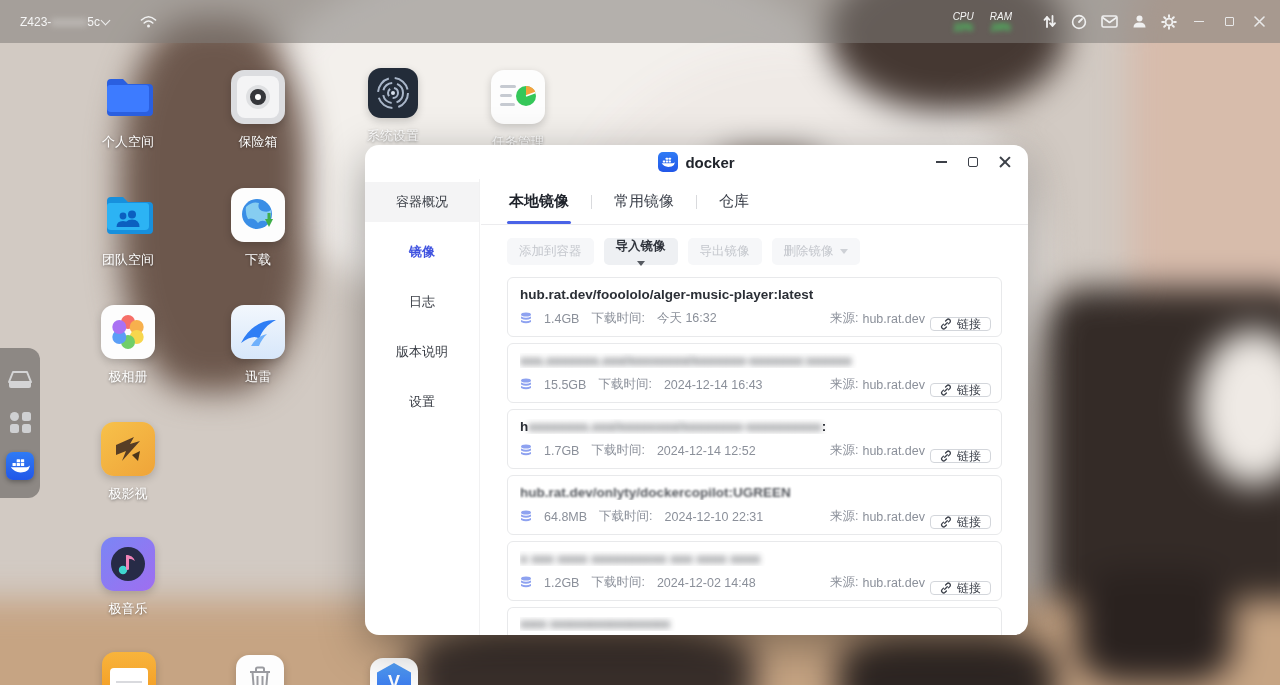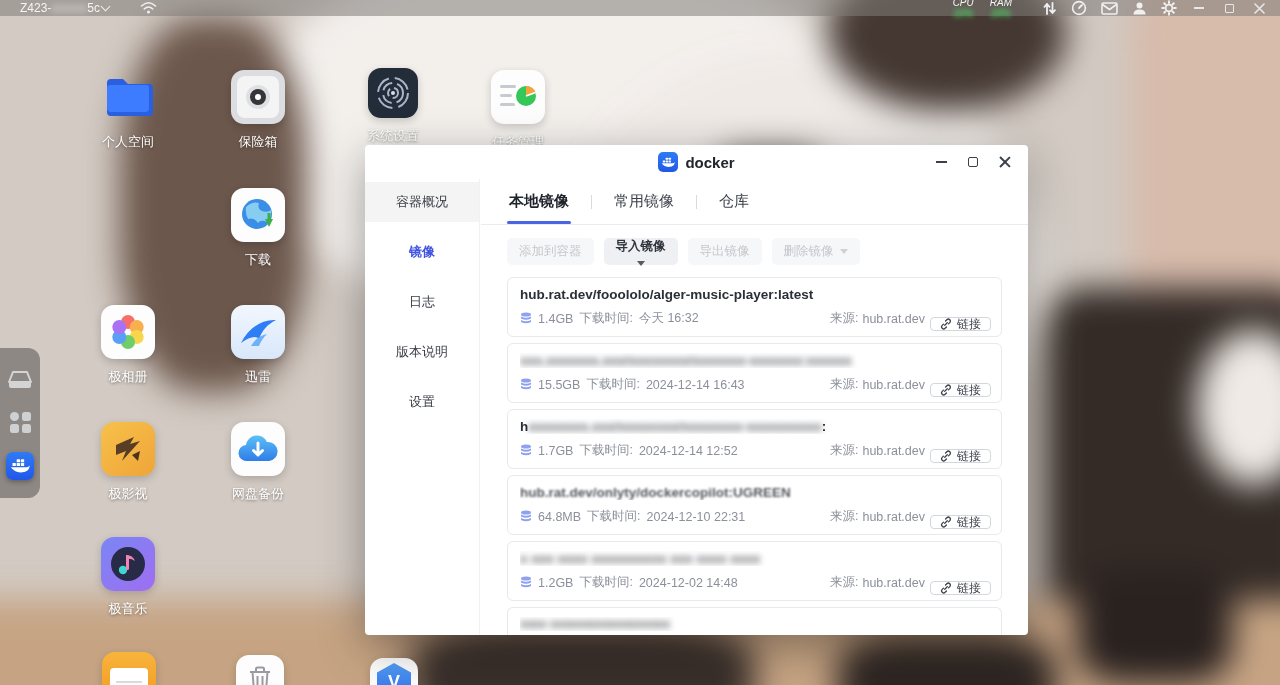--- a/index.html
+++ b/index.html
@@ -17,21 +17,21 @@
   .wp .b6{left:1030px;top:290px;width:260px;height:420px;background:#352b26;border-radius:12%;}
   .wp .b7{left:1175px;top:330px;width:110px;height:150px;background:#efeae4;}
   .wp .b8{left:420px;top:200px;width:150px;height:420px;background:#53453c;border-radius:25%;}
   .wp .b9{left:700px;top:160px;width:130px;height:360px;background:#5a4a3e;border-radius:25%;}
   .wp .floor{left:-20px;top:590px;width:1320px;height:120px;background:#c9a37f;border-radius:0;}
   .wp .sh1{left:420px;top:615px;width:330px;height:100px;background:#3a2f2a;border-radius:30%;}
   .wp .sh2{left:830px;top:625px;width:210px;height:90px;background:#2f2622;border-radius:30%;}
   .wp .sh3{left:1060px;top:560px;width:150px;height:110px;background:#2b221f;border-radius:30%;}
 
   
-  .topbar{position:absolute;left:0;top:0;width:1280px;height:16px;background:rgba(128,124,121,.55);
+  .topbar{position:absolute;left:0;top:0;width:1280px;height:43px;background:rgba(128,124,121,.55);
     display:flex;align-items:center;color:#f5f5f5;font-size:12px;z-index:40;}
   .tb-left{display:flex;align-items:center;gap:6px;padding-left:20px;}
   .mask{filter:blur(3px);opacity:.8;}
   .mask-soft{filter:blur(2.5px);}
   .chev{width:7px;height:7px;border-right:1.5px solid #eee;border-bottom:1.5px solid #eee;
     transform:rotate(45deg);margin:-3px 0 0 2px;display:inline-block;}
   .tbi{width:30px;height:30px;display:flex;align-items:center;justify-content:center;cursor:pointer;}
   .tb-right{margin-left:auto;display:flex;align-items:center;padding-right:6px;}
   .meter{display:flex;flex-direction:column;align-items:center;line-height:11px;margin:0 8px;font-size:10px;font-style:italic;}
   .meter .val{color:#46d05f;font-weight:bold;}
@@ -75,21 +75,21 @@
     border-radius:0 12px 12px 0;z-index:6;display:flex;flex-direction:column;align-items:center;
     justify-content:space-around;padding:10px 0;}
   .dock .di{width:30px;height:30px;display:flex;align-items:center;justify-content:center;cursor:pointer;}
   .gridic{display:grid;grid-template-columns:9px 9px;grid-gap:3px;}
   .gridic i{width:9px;height:9px;background:#cfd0d2;border-radius:2.5px;}
   .gridic i:first-child{border-radius:50%;}
   .dockerapp{width:28px;height:28px;border-radius:7px;background:linear-gradient(180deg,#2f7bf5,#2257e8);
     display:flex;align-items:center;justify-content:center;box-shadow:0 2px 5px rgba(0,0,0,.3);}
 
   
-  .win{position:absolute;left:365px;top:145px;width:663px;height:490px;background:#fff;border-radius:4px;
+  .win{position:absolute;left:365px;top:145px;width:663px;height:490px;background:#fff;border-radius:14px;
     box-shadow:0 12px 45px rgba(0,0,0,.35);z-index:30;overflow:hidden;}
   .titlebar{position:absolute;left:0;top:0;right:0;height:34px;display:flex;align-items:center;justify-content:center;}
   .title-wrap{display:flex;align-items:center;gap:7px;font-size:15px;color:#20242b;font-weight:bold;}
   .dlogo{width:20px;height:20px;border-radius:5px;background:linear-gradient(180deg,#2f7bf5,#2257e8);
     display:flex;align-items:center;justify-content:center;}
   .winctl{position:absolute;right:10px;top:0;height:34px;display:flex;align-items:center;gap:6px;}
   .wbtn{width:26px;height:26px;display:flex;align-items:center;justify-content:center;cursor:pointer;border-radius:5px;}
   .ic-min{width:11px;height:2px;background:#3c4048;}
   .ic-max{width:10px;height:10px;border:1.6px solid #3c4048;border-radius:2px;}
   .ic-close{position:relative;width:12px;height:12px;}
@@ -112,21 +112,21 @@
 
   .toolbar{display:flex;align-items:center;gap:10px;padding:13px 0 0 26px;}
   .btn{height:27px;padding:0 12px;border-radius:5px;font-size:12.5px;display:flex;align-items:center;gap:6px;
     background:#f6f7f9;color:#c4c7cd;cursor:default;border:none;}
   .btn.enabled{background:#eef0f3;color:#30343c;cursor:pointer;font-weight:bold;flex-direction:column;}
   .caret{width:0;height:0;border-left:4px solid transparent;border-right:4px solid transparent;border-top:5px solid currentColor;opacity:.8;}
 
   .cards{padding:12px 26px 0;}
   .card{position:relative;height:60px;border:1px solid #e8e9eb;border-radius:6px;margin-bottom:6px;background:#fff;padding:9px 12px 0;}
   .card .nm{font-size:13.5px;font-weight:bold;color:#2b2f36;white-space:nowrap;overflow:hidden;}
-  .card .meta{position:absolute;left:12px;bottom:9px;display:flex;align-items:center;gap:6px;font-size:12.5px;color:#8b909a;}
+  .card .meta{position:absolute;left:12px;bottom:9px;display:flex;align-items:center;gap:12px;font-size:12.5px;color:#8b909a;}
   .card .src{position:absolute;right:76px;bottom:9px;font-size:12.5px;color:#8b909a;display:flex;gap:4px;align-items:center;}
   .linkbtn{position:absolute;right:10px;bottom:5px;height:14px;padding:0 9px;border:1px solid #d3d6db;border-radius:4px;
     display:flex;align-items:center;gap:5px;font-size:12px;color:#3c414b;background:#fff;cursor:pointer;}
   .card.cut{height:30px;border-bottom:none;border-radius:6px 6px 0 0;overflow:hidden;}
   .semi{filter:blur(1.2px);opacity:.8;}
 </style>
 </head>
 <body>
 
 <div class="stage">
@@ -264,20 +264,35 @@
             <rect x="2" y="24" width="15" height="3" rx="1.5"></rect>
           </g>
         <circle cx="28" cy="17" r="10" fill="#35c759"></circle>
         <path d="M28 17 L28 7 A10 10 0 0 1 37.5 13.5 Z" fill="#f6a23c"></path>
         <path d="M28 17 L37.5 13.5" stroke="#fff" stroke-width="1.4"></path>
         </svg>
     </div>
     <div class="lbl">任务管理</div>
   </div>
 
+  <div class="dicon" style="left:80px;top:188px;">
+    <div class="art noshadow">
+      <svg width="54" height="54" viewBox="0 0 54 54">
+          <path d="M6 13 q0-4 4-4 h12 l5 5 h21 q4 0 4 4 v24 q0 4-4 4 H10 q-4 0-4-4 Z" fill="#1790dd"></path>
+        <path d="M6 18 q0-3 3-3 h36 q3 0 3 3 v20 q0 4-4 4 H10 q-4 0-4-4 Z" fill="#2cb3f4"></path>
+        <g fill="#0b5fc0">
+            <circle cx="22" cy="28" r="3.4"></circle>
+            <path d="M15.5 39 q0-6 6.5-6 q6.5 0 6.5 6 Z"></path>
+        <circle cx="31" cy="26.5" r="4"></circle>
+            <path d="M23.5 39 q0-7.5 7.5-7.5 q7.5 0 7.5 7.5 Z"></path>
+          </g>
+        </svg>
+    </div>
+    <div class="lbl">团队空间</div>
+  </div>
 
   <div class="dicon" style="left:210px;top:188px;">
     <div class="art white-ic" style="display:flex;align-items:center;justify-content:center;">
       <svg width="40" height="40" viewBox="0 0 40 40">
         <circle cx="19" cy="19" r="15" fill="#3a8ee6"></circle>
         <path d="M8 12 q6-6 13-4 q-2 6 3 8 q6 2 9 -1 q1 7 -4 12 q-6-3-9 1 q-4-6-10-4 q-3-6-2-12Z" fill="#8fd4f2" opacity=".9"></path>
         <path d="M27 24 h8 l-4 8 z" fill="#3fae49"></path>
         <rect x="29.5" y="18" width="3" height="7" fill="#3fae49"></rect>
         </svg>
     </div>
@@ -313,35 +328,20 @@
   <div class="dicon" style="left:80px;top:422px;">
     <div class="art movie">
       <svg width="36" height="36" viewBox="0 0 36 36">
         <path d="M6 14 L24 6 L20 13 L30 10 L12 30 L16 20 L6 24 Z" fill="#463122" opacity=".9"></path>
         <path d="M22 24 L30 20 L28 30 Z" fill="#2e2014" opacity=".85"></path>
         </svg>
     </div>
     <div class="lbl">极影视</div>
   </div>
 
-  <div class="dicon" style="left:210px;top:422px;">
-    <div class="art white-ic" style="display:flex;align-items:center;justify-content:center;">
-      <svg width="42" height="32" viewBox="0 0 42 32">
-        <path d="M10 28 a8 8 0 0 1 -1-16 a11 11 0 0 1 21-3 a8.5 8.5 0 0 1 2 19 Z" fill="url(#cg)"></path>
-        <defs>
-            <linearGradient id="cg" x1="0" y1="0" x2="0" y2="1">
-              <stop offset="0" stop-color="#5cc0f7"></stop>
-              <stop offset="1" stop-color="#2f7de8"></stop>
-            </linearGradient>
-          </defs>
-        <path d="M21 10 V22 M21 22 L16.5 17.5 M21 22 L25.5 17.5" stroke="#fff" stroke-width="3" stroke-linecap="round" stroke-linejoin="round" fill="none"></path>
-        </svg>
-    </div>
-    <div class="lbl">网盘备份</div>
-  </div>
 
   <div class="dicon" style="left:80px;top:537px;">
     <div class="art music">
       <div class="disc">
         <svg width="22" height="24" viewBox="0 0 22 24">
           <circle cx="6" cy="18" r="4.2" fill="#3fd6d0"></circle>
           <rect x="9" y="3" width="3" height="15" rx="1.5" fill="#f084b8"></rect>
           <path d="M9 3 q7 0 9 6 q-4-3-9-2 Z" fill="#f084b8"></path>
           </svg>
       </div>

